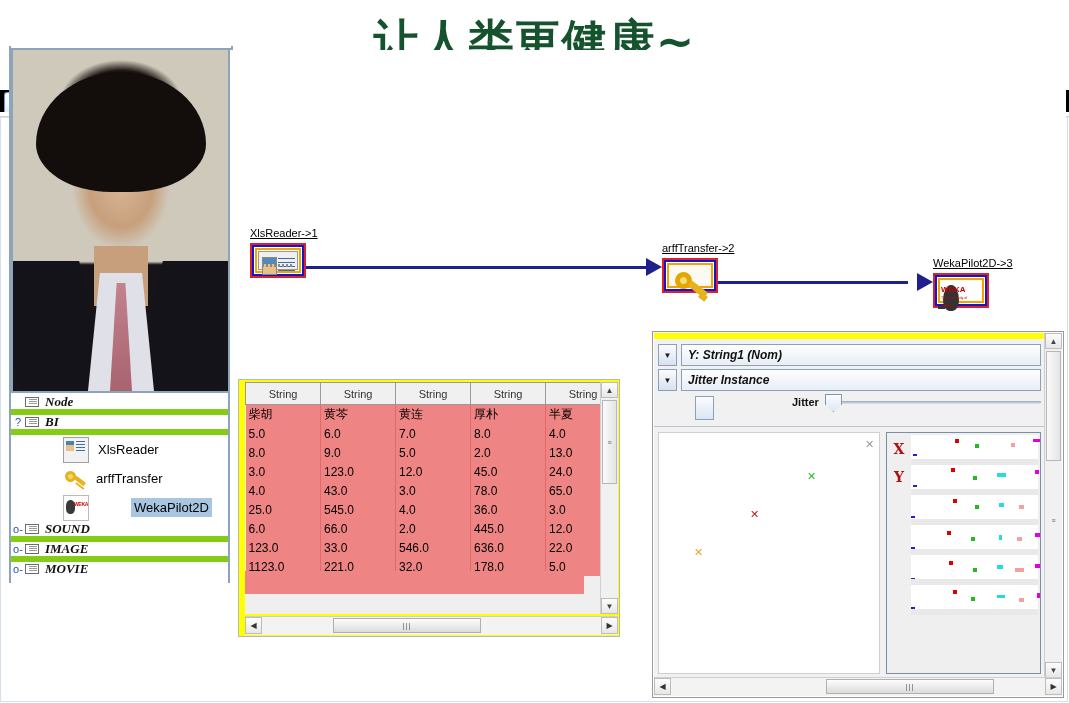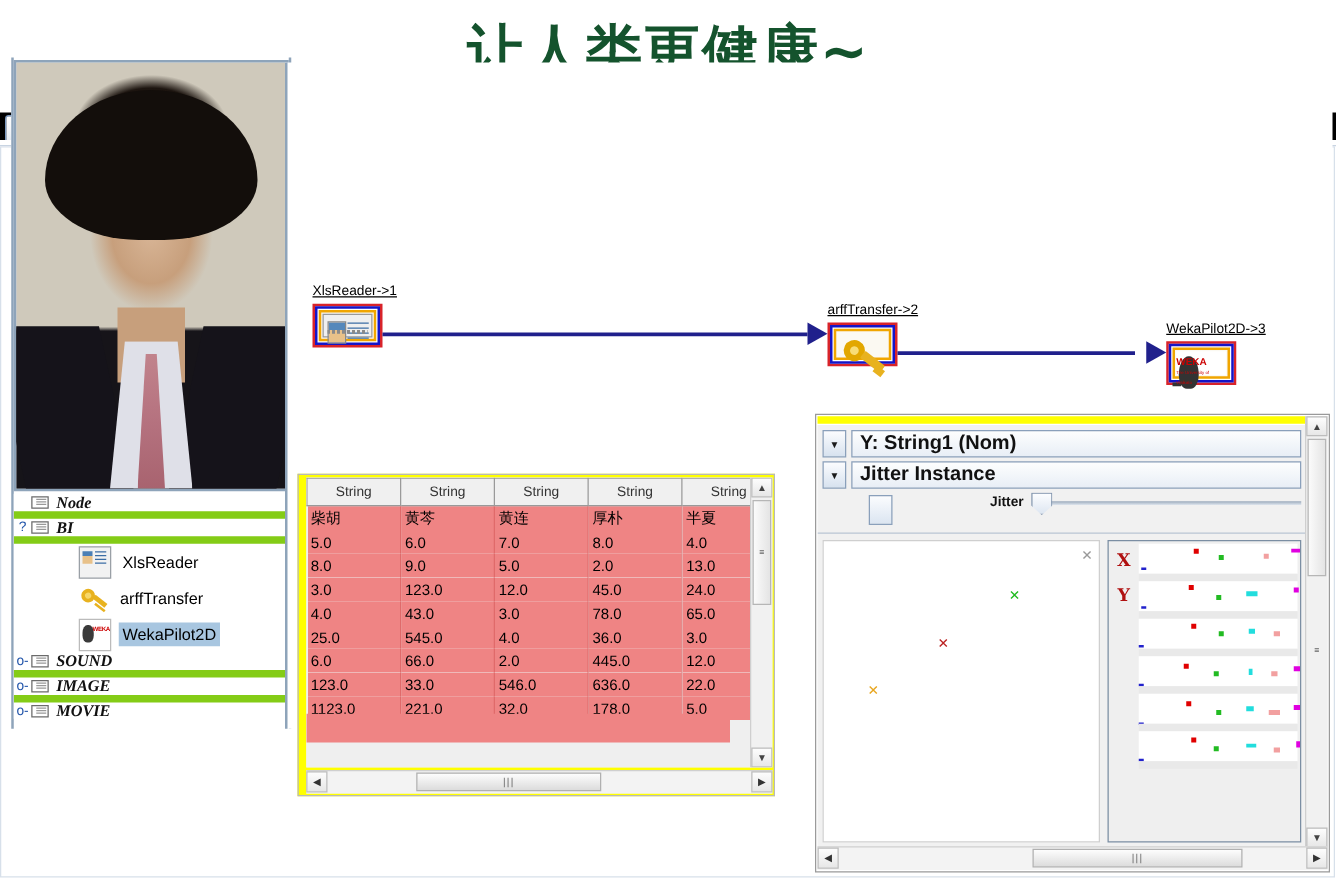--- a/index.html
+++ b/index.html
@@ -109,21 +109,21 @@
     content:"";position:absolute;left:4px;top:3px;width:8px;height:1px;
     box-shadow:0 0 0 0 #999,0 2px 0 0 #999,0 4px 0 0 #999;background:#999;
   }
   .tree-label{
     font-style:italic;font-weight:bold;font-family:"Liberation Serif","DejaVu Serif",serif;
     font-size:13px;color:#111;
   }
   .leaf-row{height:29px;display:flex;align-items:center;padding-left:52px;}
   .leaf-ico{width:24px;height:24px;flex:0 0 24px;margin-right:6px;position:relative;}
   .leaf-name{font-size:13px;color:#000;padding:2px 3px;}
-  .leaf-name.sel{background:#a8c6e0;}
+  .leaf-name.sel{background:#a8c6e0;margin-left:36px;}
   
   .ico-xls{background:#f2f2f2;border:1px solid #9aa0a6;}
   .ico-xls:before{
     content:"";position:absolute;left:2px;top:3px;width:8px;height:10px;
     background:linear-gradient(to bottom,#4b7fb5 0%,#4b7fb5 40%,#e8c189 41%,#e8c189 100%);
   }
   .ico-xls:after{
     content:"";position:absolute;left:12px;top:3px;width:9px;height:1px;background:#3c6ea5;
     box-shadow:0 3px 0 0 #3c6ea5,0 6px 0 0 #3c6ea5,0 9px 0 0 #3c6ea5;
   }
@@ -261,21 +261,21 @@
   #viz-yellow{position:absolute;left:1px;top:1px;width:393px;height:6px;background:#ffff00;}
   #viz-body{position:absolute;left:1px;top:8px;right:18px;bottom:19px;background:#f1f1f1;overflow:hidden;}
   .combo-row{position:absolute;left:4px;height:22px;display:flex;align-items:stretch;}
   .combo-btn{
     width:19px;background:linear-gradient(to bottom,#fbfcfe,#d7e2ef);border:1px solid #8aa0bb;
     box-sizing:border-box;display:flex;align-items:center;justify-content:center;font-size:8px;color:#1a1a1a;
   }
   .combo-field{
     flex:1;background:linear-gradient(to bottom,#fdfefe,#e8eef6);border:1px solid #8aa0bb;
     border-left:none;box-sizing:border-box;display:flex;align-items:center;padding-left:6px;
-    font-size:16px;font-weight:bold;color:#111;margin-left:4px;border-left:1px solid #8aa0bb;
+    font-size:12px;font-weight:bold;color:#111;margin-left:4px;border-left:1px solid #8aa0bb;font-style:italic;
   }
   #jitter-row{position:absolute;left:4px;top:56px;right:4px;height:24px;display:flex;align-items:flex-start;margin-left:37px;}
   #jitter-spacer{width:19px;height:24px;background:linear-gradient(to bottom,#fbfcfe,#dbe5f1);
     border:1px solid #8aa0bb;box-sizing:border-box;}
   #jitter-label{font-size:11px;font-weight:bold;color:#111;margin-left:78px;}
   #jitter-slider{position:relative;flex:1;height:14px;margin-left:6px;}
   #jitter-track{position:absolute;left:10px;right:0;top:5px;height:3px;
     background:linear-gradient(to bottom,#9aa9bb,#dfe6ee);}
   #jitter-thumb{position:absolute;left:0;top:-2px;width:15px;height:16px;
     background:linear-gradient(to bottom,#fcfdff,#dde6f1);border:1px solid #7f93ad;

